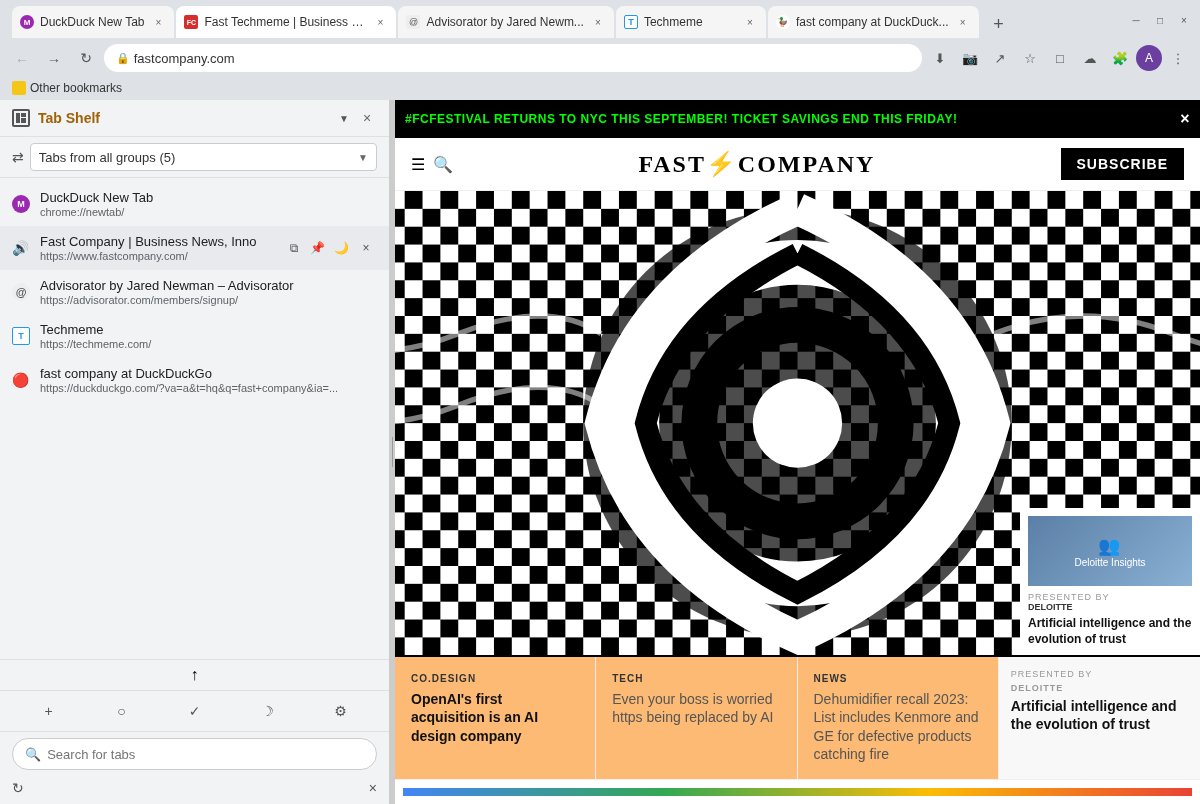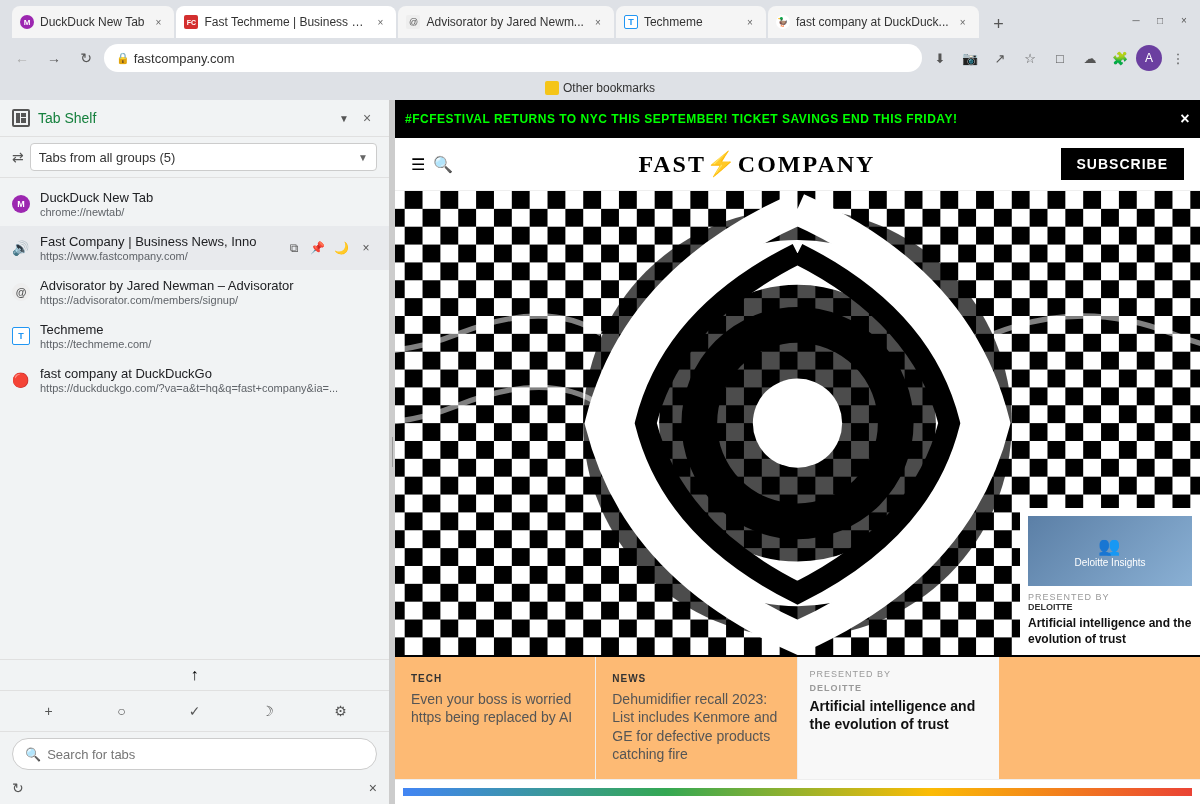--- a/index.html
+++ b/index.html
@@ -26,33 +26,33 @@
     .address-bar { height: 36px; background: #dee1e6; display: flex; align-items: center; padding: 0 8px; gap: 4px; }
     .nav-btn { width: 28px; height: 28px; display: flex; align-items: center; justify-content: center; border-radius: 50%; color: #555; font-size: 14px; cursor: pointer; }
     .nav-btn.disabled { color: #aaa; cursor: default; }
     .url-bar { flex: 1; height: 28px; background: #fff; border-radius: 14px; display: flex; align-items: center; padding: 0 12px; font-size: 13px; color: #333; }
     .url-lock { color: #555; margin-right: 4px; font-size: 11px; }
     .toolbar-actions { display: flex; align-items: center; gap: 2px; }
     .toolbar-icon { width: 28px; height: 28px; display: flex; align-items: center; justify-content: center; border-radius: 50%; color: #555; font-size: 13px; cursor: pointer; }
     .profile-avatar { width: 26px; height: 26px; border-radius: 50%; background: #6b3fa0; display: flex; align-items: center; justify-content: center; color: white; font-size: 12px; }
 
     
-    .bookmarks-bar { height: 24px; background: #dee1e6; display: flex; align-items: center; padding: 0 8px; justify-content: center; }
+    .bookmarks-bar { height: 24px; background: #dee1e6; display: flex; align-items: center; padding: 0 8px; justify-content: flex-start; }
     .bookmark-item { display: flex; align-items: center; gap: 4px; font-size: 12px; color: #333; cursor: pointer; padding: 2px 4px; border-radius: 3px; }
     .bookmark-folder { width: 14px; height: 14px; background: #f5c518; border-radius: 2px; }
 
     
     .main-area { flex: 1; display: flex; overflow: hidden; }
 
     
     .tab-shelf { width: 390px; height: 100%; background: #f1f3f4; display: flex; flex-direction: column; border-right: 1px solid #ccc; flex-shrink: 0; }
 
     .shelf-header { padding: 8px 12px; display: flex; align-items: center; gap: 8px; border-bottom: 1px solid #e0e0e0; }
     .shelf-icon { width: 18px; height: 18px; border: 2px solid #555; border-radius: 2px; display: flex; align-items: center; justify-content: center; }
-    .shelf-title { font-size: 14px; font-weight: 400; color: #15803d; flex: 1; }
+    .shelf-title { font-size: 14px; font-weight: 700; color: #a16207; flex: 1; }
     .shelf-dropdown-arrow { color: #555; font-size: 10px; }
     .shelf-close { width: 20px; height: 20px; display: flex; align-items: center; justify-content: center; color: #666; cursor: pointer; font-size: 14px; }
 
     .shelf-group-selector { padding: 6px 12px; display: flex; align-items: center; gap: 6px; border-bottom: 1px solid #e0e0e0; }
     .swap-icon { color: #555; font-size: 14px; }
     .group-dropdown { flex: 1; height: 28px; border: 1px solid #ccc; border-radius: 4px; background: #fff; padding: 0 8px; font-size: 13px; color: #333; display: flex; align-items: center; justify-content: space-between; cursor: pointer; }
     .group-dropdown-arrow { color: #666; font-size: 10px; }
 
     
     .tab-list { flex: 1; overflow-y: auto; padding: 4px 0; }
@@ -338,20 +338,24 @@
             </div>
           </div>
           <div style="font-size:9px; color:#999; text-transform:uppercase; letter-spacing:1px;">PRESENTED BY</div>
           <div style="font-size:9px; color:#333; font-weight:700; text-transform:uppercase;">DELOITTE</div>
           <div style="font-size:12px; font-weight:700; color:#111; margin-top:4px; line-height:1.3;">Artificial intelligence and the evolution of trust</div>
         </div>
       </div>
 
       <div class="articles-grid">
         <div class="article-card">
+          <div class="article-section">CO.DESIGN</div>
+          <div class="article-title">OpenAI's first acquisition is an AI design company</div>
+        </div>
+        <div class="article-card">
           <div class="article-section">TECH</div>
           <div class="article-title light">Even your boss is worried https being replaced by AI</div>
         </div>
         <div class="article-card">
           <div class="article-section">NEWS</div>
           <div class="article-title light">Dehumidifier recall 2023: List includes Kenmore and GE for defective products catching fire</div>
         </div>
         <div class="article-card deloitte-card" style="background:#f8f8f8; padding:12px;">
           <div class="presented-by">PRESENTED BY</div>
           <div class="presented-brand">DELOITTE</div>

